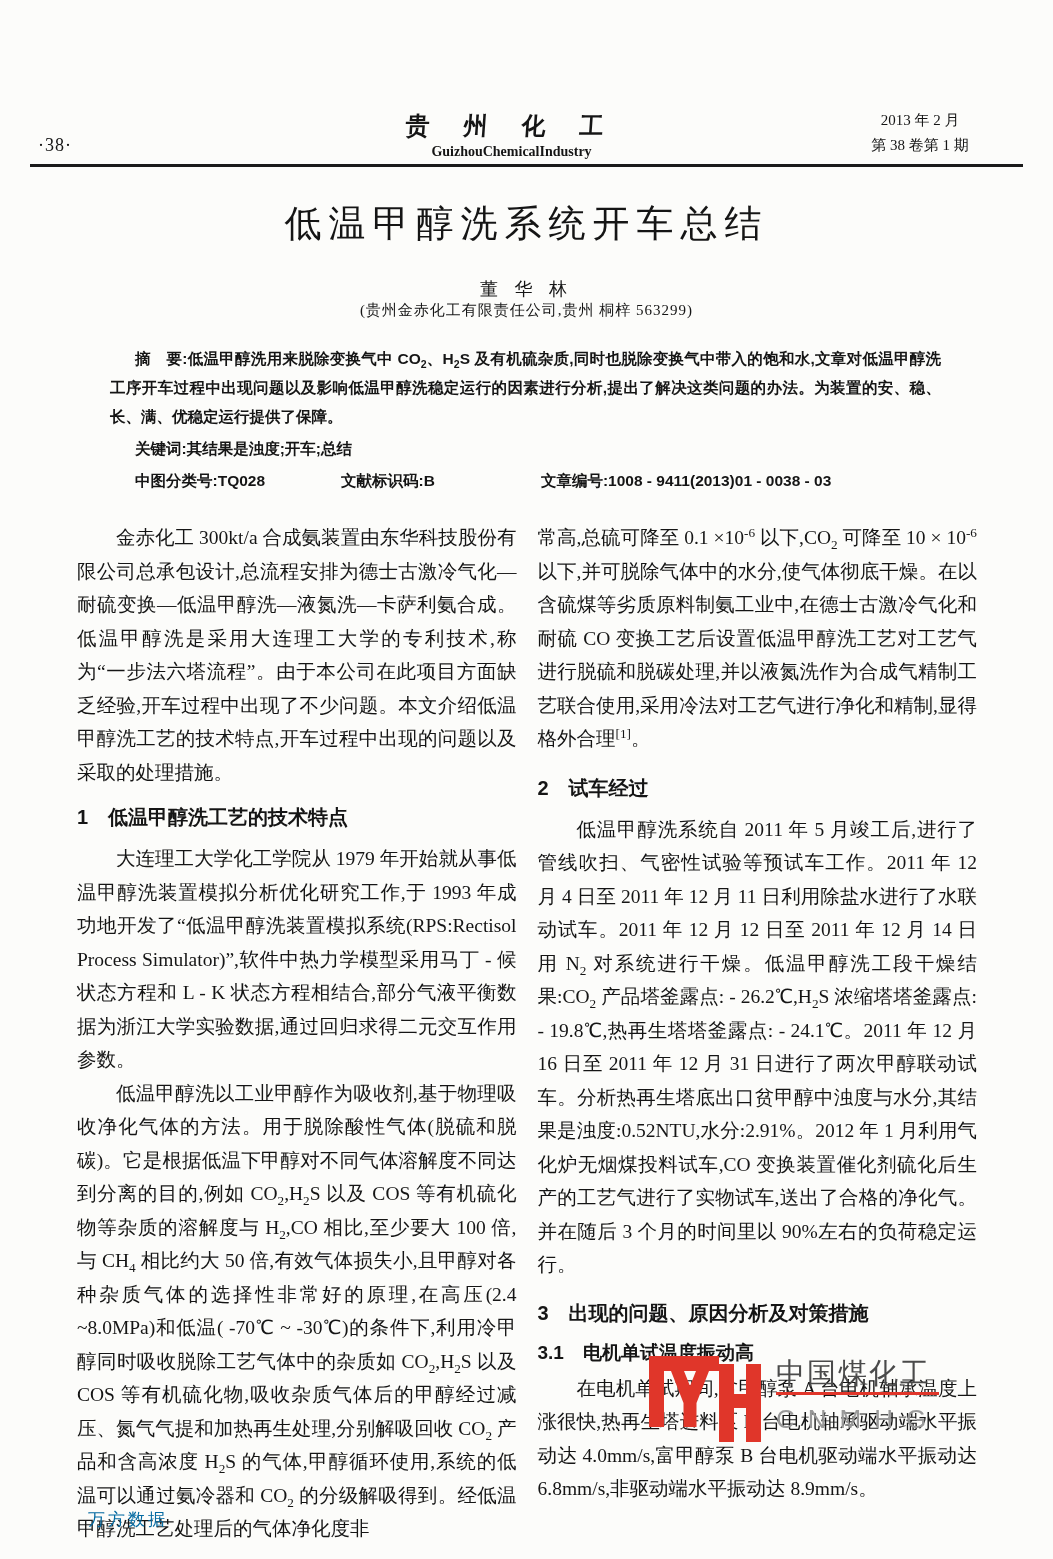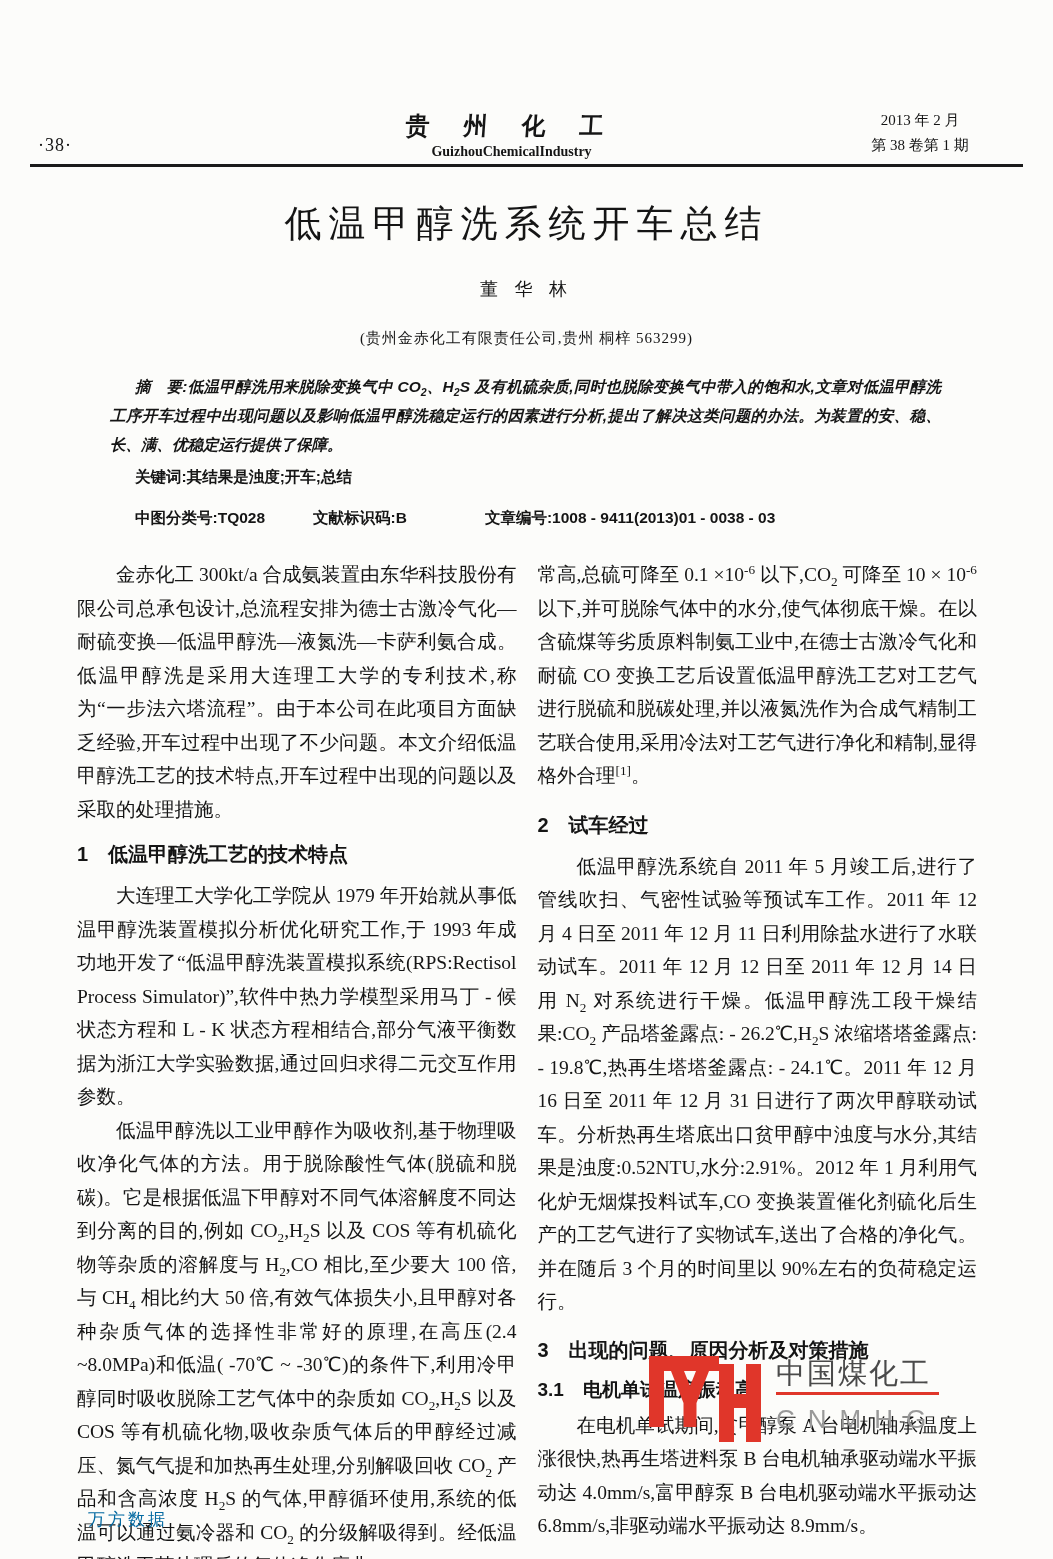--- a/index.html
+++ b/index.html
@@ -28,33 +28,33 @@
   .hdr-right { width:190px; text-align:center; font-size:15px; line-height:25px; padding-bottom:2px; }
   .header-rule { height:3px; background:#1a1a1a; margin:4px 30px 0 30px; }
 
   
   .paper-title {
     text-align:center; margin-top:32px;
     font-family:"Liberation Sans", sans-serif;
     font-size:37px; font-weight:normal; letter-spacing:7px;
   }
   .author { text-align:center; margin-top:28px; font-size:18px; letter-spacing:6px; }
-  .affiliation { text-align:center; margin-top:28px; font-size:15px; letter-spacing:1px; }
+  .affiliation { text-align:center; margin-top:0; font-size:15px; letter-spacing:1px; }
 
   
   .abstract-block {
     margin:24px 112px 0 110px;
     font-family:"Liberation Sans", sans-serif;
     font-weight:bold;
     font-size:15.5px; line-height:29px;
     text-align:justify;
   }
-  .abstract-text { text-indent:25px;font-style:italic; }
+  .abstract-text { text-indent:25px; }
   .keywords { margin-top:3px; text-indent:25px; }
-  .classification { margin-top:12px; text-indent:0; padding-left:25px; display:flex; }
+  .classification { margin-top:3px; text-indent:0; padding-left:25px; display:flex;gap:28px; }
   .cls-2 { margin-left:48px; }
   .cls-3 { margin-left:78px; }
 
   
   .columns { display:flex; gap:21px; margin:26px 76px 0 77px; }
   .col { width:440px; font-size:19.5px; line-height:33.5px; text-align:justify; }
   .col p { text-indent:2em; }
   sub, sup { font-size:0.68em; line-height:0; }
   .sec-h {
     font-family:"Liberation Sans", sans-serif;

